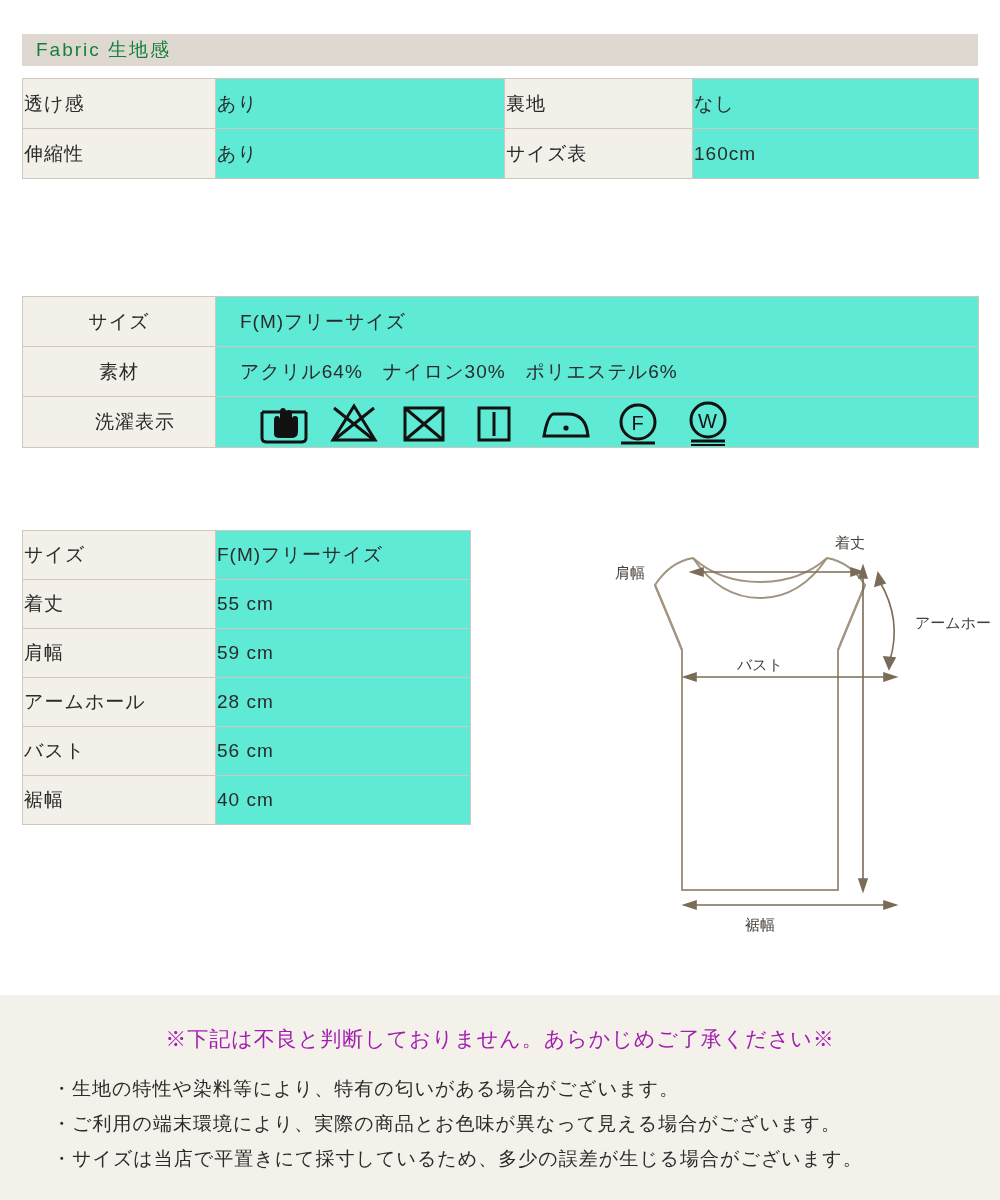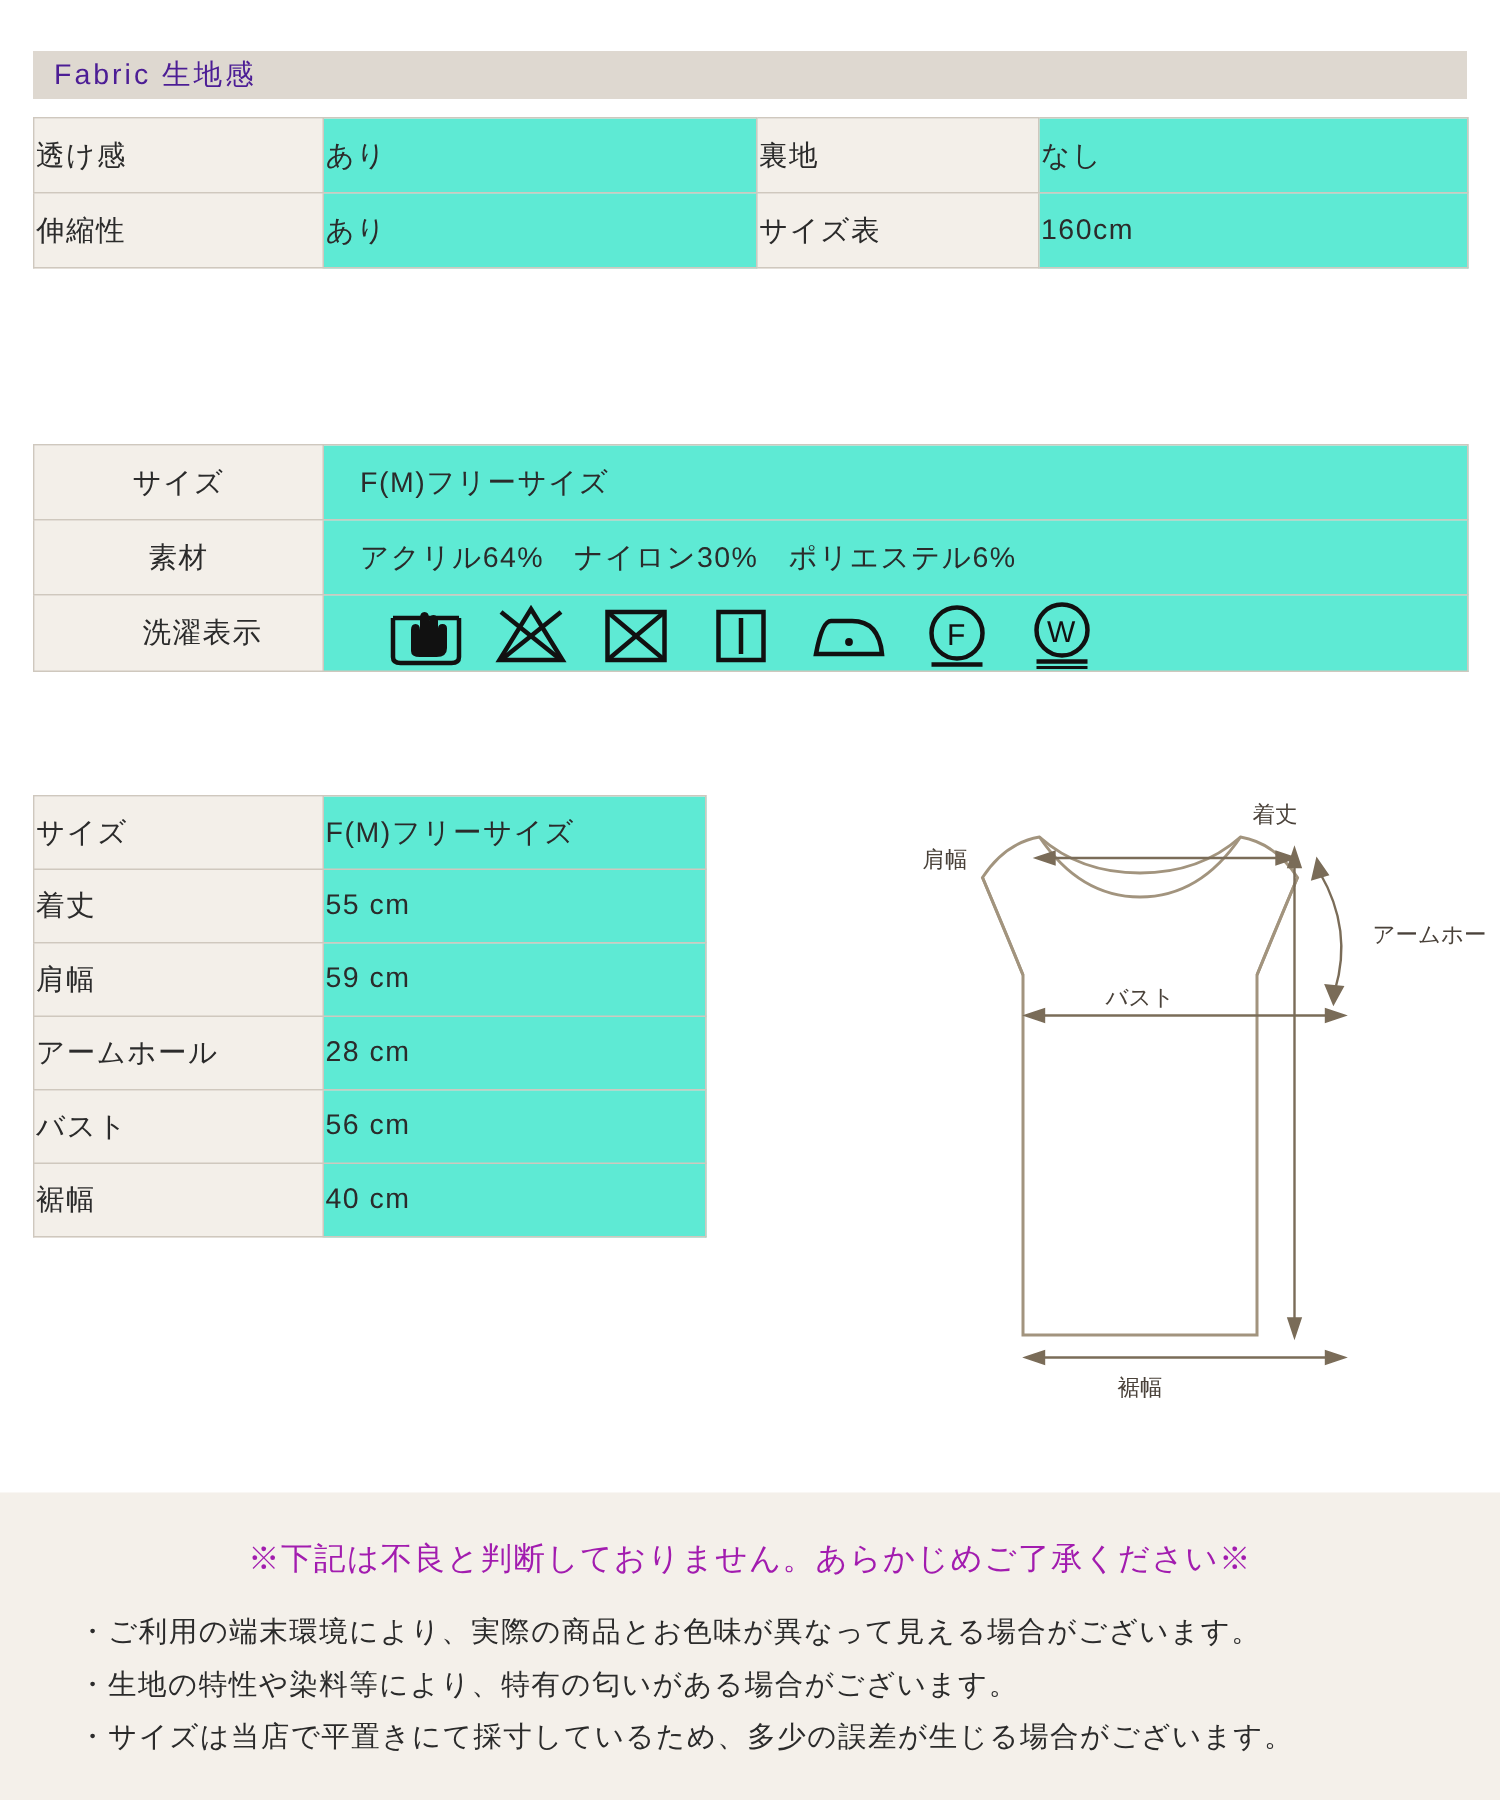--- a/index.html
+++ b/index.html
@@ -17,21 +17,21 @@
     position: absolute;
     left: 22px;
     width: 956px;
     height: 32px;
     background: #ded8d0;
     display: flex;
     align-items: center;
     padding-left: 14px;
     letter-spacing: 2px;
     font-size: 19px;
-    color: #4c1d95;
+    color: #15803d;
   }
 
   
   table.grid {
     position: absolute;
     border-collapse: collapse;
     table-layout: fixed;
   }
   table.grid td {
     border: 1px solid #cfc8be;
@@ -297,19 +297,19 @@
       <text x="70" y="58" text-anchor="middle">肩幅</text>
       <text x="355" y="108" text-anchor="start">アームホール</text>
       <text x="200" y="150" text-anchor="middle">バスト</text>
       <text x="200" y="410" text-anchor="middle">裾幅</text>
     </svg>
   </div>
 
   <div id="notice">
     <div class="notice-title">※下記は不良と判断しておりません。あらかじめご了承ください※</div>
     <ul>
+      <li>・生地の特性や染料等により、特有の匂いがある場合がございます。</li>
       <li>・ご利用の端末環境により、実際の商品とお色味が異なって見える場合がございます。</li>
-      <li>・生地の特性や染料等により、特有の匂いがある場合がございます。</li>
       <li>・サイズは当店で平置きにて採寸しているため、多少の誤差が生じる場合がございます。</li>
     </ul>
   </div>
 
 </div>
 
 </body></html>

